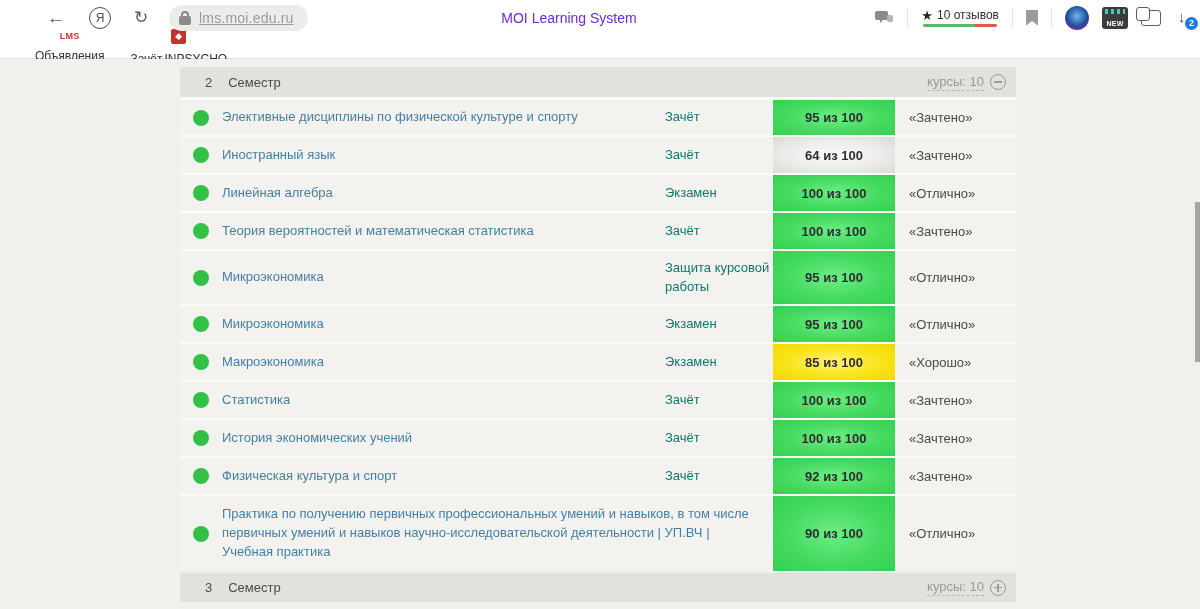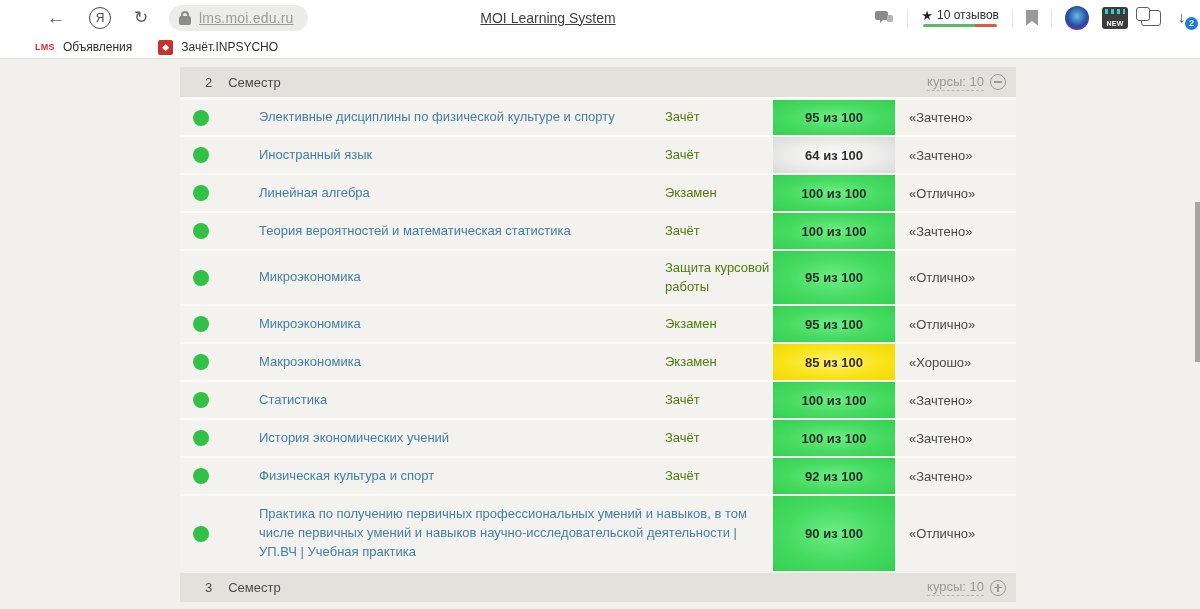--- a/index.html
+++ b/index.html
@@ -12,21 +12,21 @@
   .nav-ico { display:flex; align-items:center; justify-content:center; color:#5a5a5a; }
   .back { width:22px; height:22px; margin-right:22px; font-size:19px; }
   .ya-circle { width:22px; height:22px; border:1.6px solid #4c4c4c; border-radius:50%;
     display:flex; align-items:center; justify-content:center; font-size:12px; color:#4c4c4c; margin-right:20px; }
   .refresh { width:20px; height:20px; font-size:17px; margin-right:18px; }
   .urlpill { height:26px; background:#ececeb; border-radius:13px; display:flex; align-items:center; padding:0 14px 0 10px; }
   .lock { width:12px; height:14px; margin-right:8px; position:relative; }
   .lock .body { position:absolute; bottom:0; width:12px; height:9px; background:#8b8b8b; border-radius:2px; }
   .lock .shackle { position:absolute; top:0; left:2px; width:8px; height:8px; border:2px solid #8b8b8b; border-bottom:none; border-radius:5px 5px 0 0; }
   .url { font-size:14px; color:#9b9b99; letter-spacing:.2px;text-decoration:underline; }
-  .page-title { position:absolute; left:548px; top:50%; transform:translate(-50%,-50%); font-size:14px; color:#404040; white-space:nowrap;text-decoration:underline; }
+  .page-title { position:absolute; left:569px; top:50%; transform:translate(-50%,-50%); font-size:14px; color:#6d28d9; white-space:nowrap; }
 
   .right-icons { position:absolute; right:6px; top:0; height:35px; display:flex; align-items:center; gap:13px; }
   .vdiv { width:1px; height:18px; background:#e2e2e2; }
   .gray-ico { color:#7d7d7d; display:flex; align-items:center; }
   .reviews { display:flex; flex-direction:column; align-items:center; cursor:default; }
   .reviews-top { display:flex; align-items:center; gap:4px; font-size:12px; color:#2f2f2f; }
   .star { font-size:13px; color:#222; line-height:1; }
   .score-line { margin-top:2px; width:74px; height:3px; display:flex; border-radius:2px; overflow:hidden; }
   .score-line .g { width:70%; background:#57bb63; }
   .score-line .r { width:30%; background:#e2574c; }
@@ -39,21 +39,21 @@
   .newbadge .dots { position:absolute; top:2px; left:3px; right:3px; height:5px;
     background:repeating-linear-gradient(90deg,#35d0c2 0 3px,transparent 3px 6px); }
   .collect { width:20px; height:16px; border:1.7px solid #5f5f5f; border-radius:3px; position:relative; background:#fff; }
   .collect:before { content:""; position:absolute; left:-6px; top:-4px; width:12px; height:12px; border:1.7px solid #5f5f5f; border-radius:3px; background:#fff; }
   .download { position:relative; width:20px; height:20px; }
   .download .arrow { position:absolute; left:4px; top:0; font-size:15px; color:#4c4c4c; }
   .dl-badge { position:absolute; right:-4px; bottom:-2px; min-width:13px; height:13px; background:#1b7be0; color:#fff;
     border-radius:50%; font-size:9px; display:flex; align-items:center; justify-content:center; font-weight:bold; }
 
   .bookmarks { height:24px; display:flex; align-items:center; padding-left:35px; gap:26px; }
-  .bm { display:flex; align-items:center; gap:8px; font-size:12px; color:#2f2f2f; cursor:default; }
+  .bm { display:flex; align-items:center; gap:8px; font-size:12px; color:#2f2f2f; cursor:default;flex-direction:column; }
   .lms-fav { color:#d6302c; font-weight:bold; font-size:9px; letter-spacing:.3px; }
   .red-fav { width:15px; height:15px; background:#c6322e; border-radius:2px; display:flex; align-items:center; justify-content:center; }
   .red-fav span { color:#fff; font-size:9px; line-height:1; }
 
   
   .content { position:relative; width:1200px; height:549px; background:#f1f0ec; }
   .grades-table { position:absolute; left:180px; top:8px; width:836px; }
 
   .sem-row { height:30px; background:#e2e1dc; display:flex; align-items:center; font-size:13px; color:#4a4a4a; padding:0 10px 0 25px; }
   .sem-row .num { margin-right:16px; }
@@ -62,22 +62,22 @@
   .courses-toggle .lbl { border-bottom:1px dashed #b8b7b2; padding-bottom:1px; }
   .toggle-circ { width:16px; height:16px; border:1.5px solid #9b9a96; border-radius:50%; position:relative; }
   .toggle-circ:before { content:""; position:absolute; left:3px; right:3px; top:6.2px; height:1.6px; background:#9b9a96; }
   .toggle-circ.plus:after { content:""; position:absolute; top:3px; bottom:3px; left:6.2px; width:1.6px; background:#9b9a96; }
 
   .row { display:flex; align-items:stretch; border-top:2px solid #fbfaf7; background:#f3f2ee; min-height:38px; }
   .row:first-of-type { border-top:3px solid #fbfaf7; }
   .cell-dot { width:42px; flex:0 0 42px; display:flex; align-items:center; justify-content:center; }
   .dot { width:16px; height:16px; border-radius:50%; background:#32c146; }
   .cell-course { flex:1; display:flex; align-items:center; padding:6px 18px 6px 0; }
-  .course-link { color:#4480a6; font-size:13px; line-height:1.45; text-decoration:none; cursor:pointer;margin-left:37px; }
-  .cell-type { width:108px; flex:0 0 108px; display:flex; align-items:center; font-size:13px; color:#4d7c0f; line-height:1.4; }
+  .course-link { color:#4480a6; font-size:13px; line-height:1.45; text-decoration:none; cursor:pointer; }
+  .cell-type { width:108px; flex:0 0 108px; display:flex; align-items:center; font-size:13px; color:#0f766e; line-height:1.4; }
   .cell-badge { width:122px; flex:0 0 122px; display:flex; align-items:center; justify-content:center;
     font-size:13px; font-weight:bold; color:#2e2e2e; }
   .badge-green  { background:radial-gradient(ellipse at center, #6cee84 0%, #46da61 55%, #33d151 100%); }
   .badge-yellow { background:radial-gradient(ellipse at center, #fff275 0%, #f9e41a 55%, #f1d900 100%); }
   .badge-gray   { background:radial-gradient(ellipse at center, #fbfbfb 0%, #ececeb 55%, #dadad8 100%); }
   .cell-grade { width:121px; flex:0 0 121px; display:flex; align-items:center; padding-left:14px;
     font-size:13px; color:#4a4a4a; }
 
   .row.h-mid { min-height:55px; }
   .row.h-tall { min-height:77px; }

